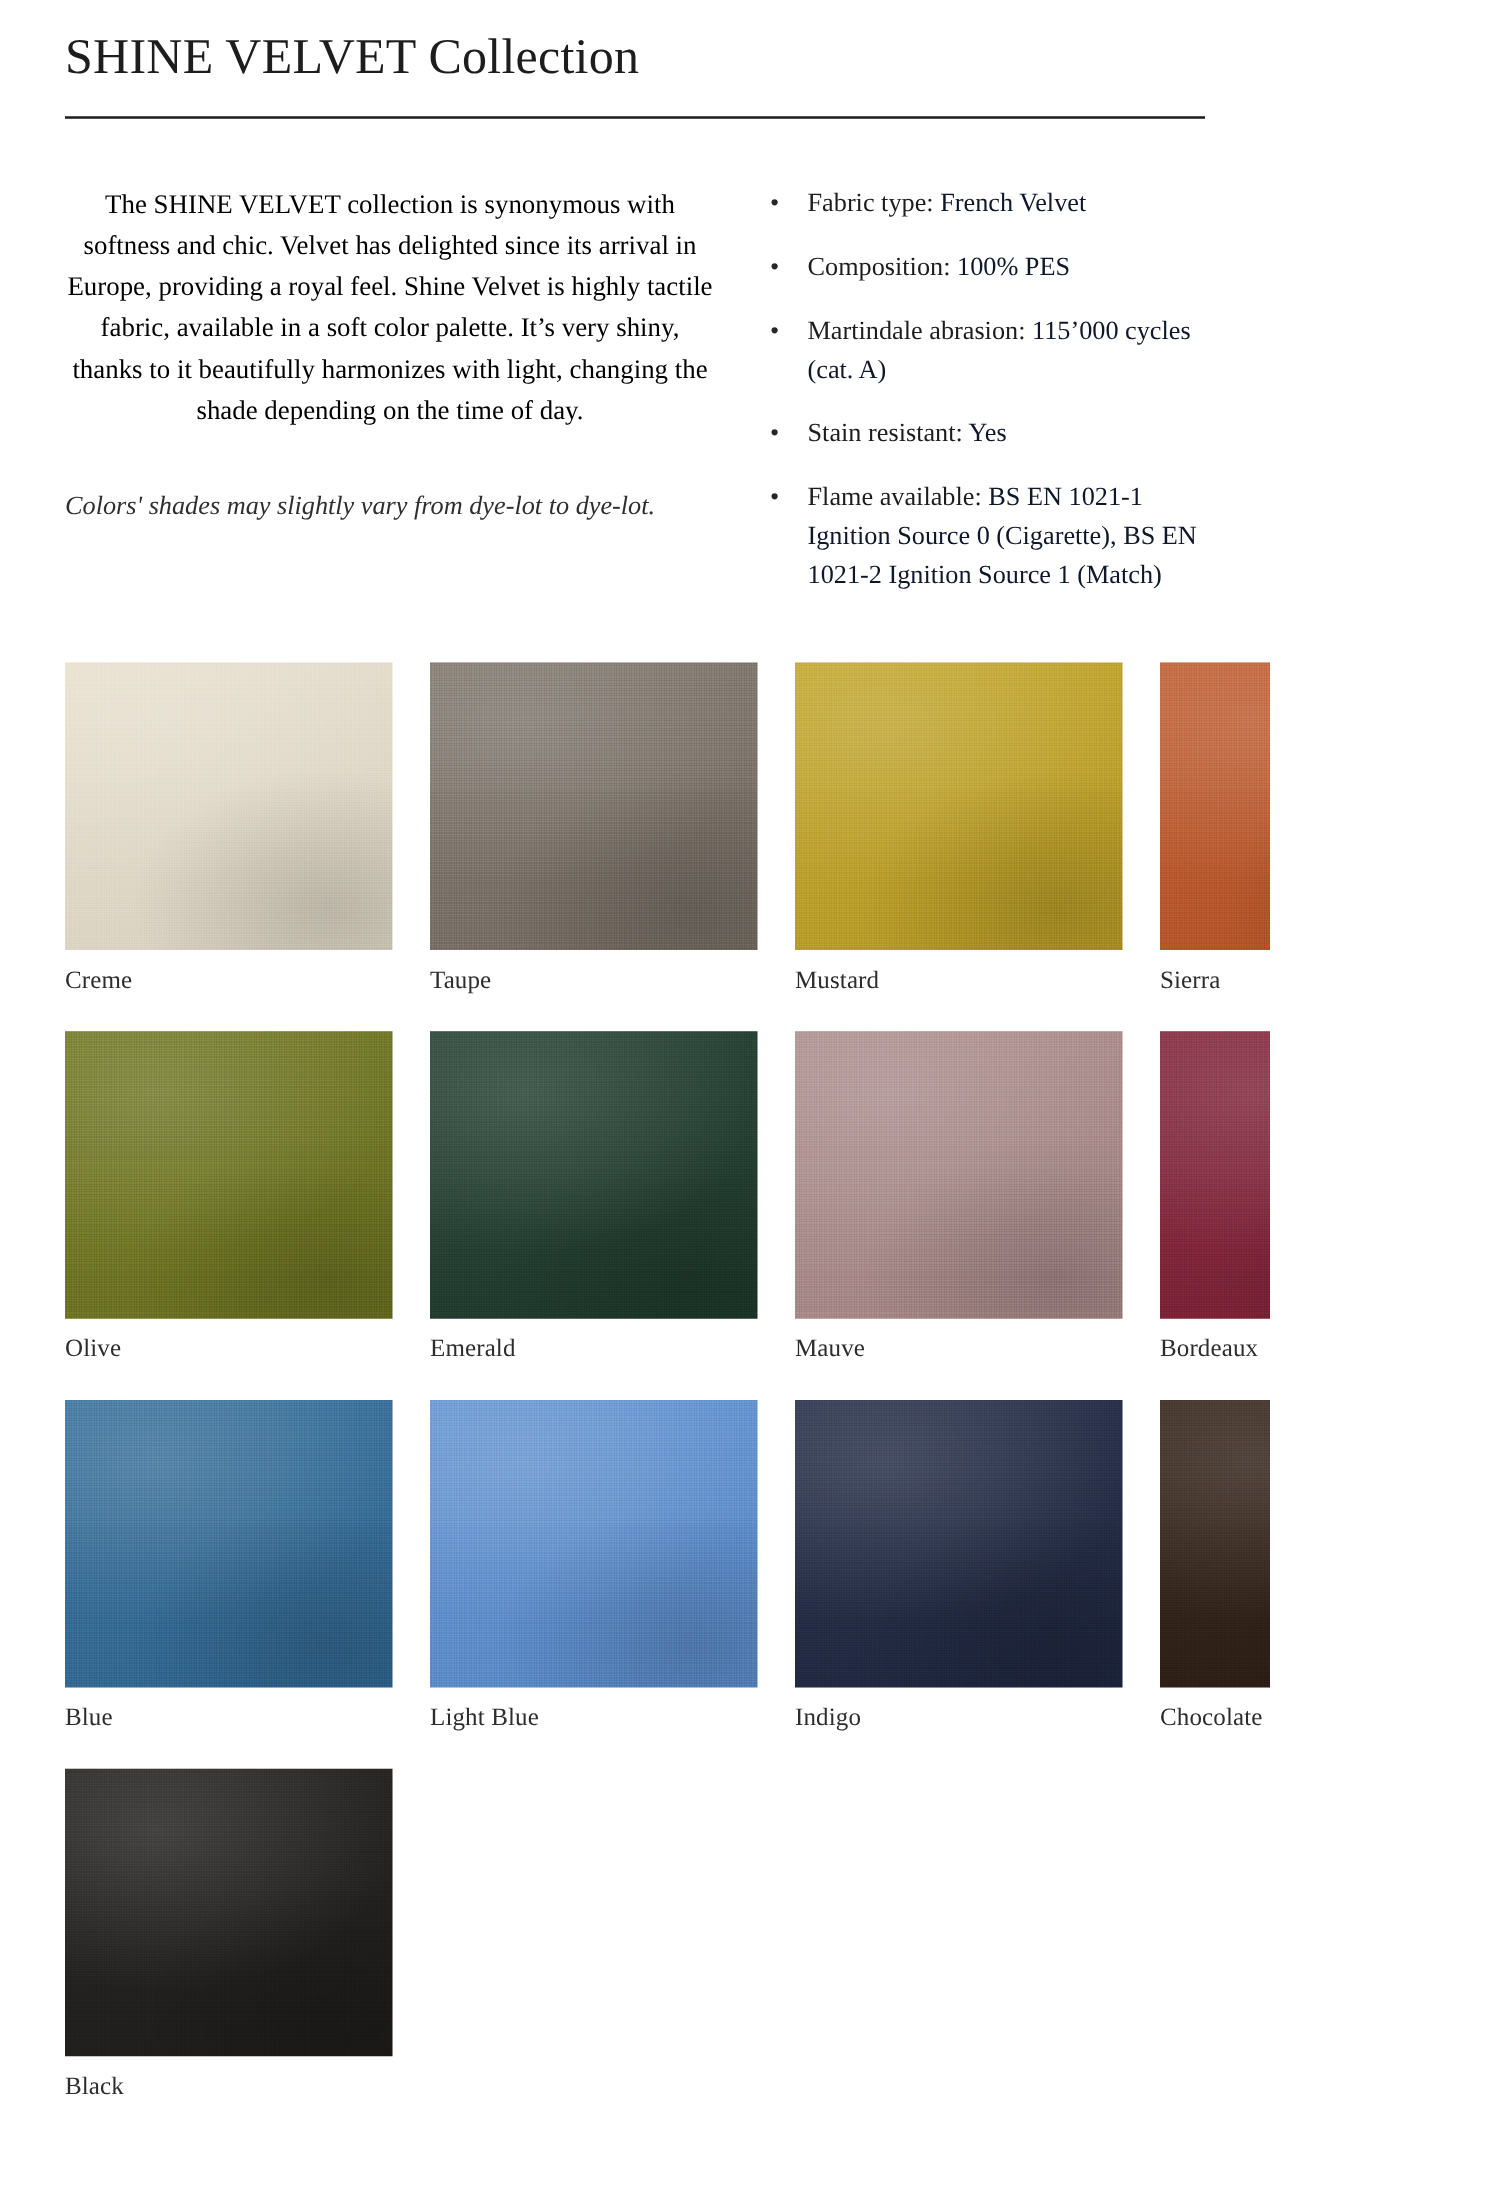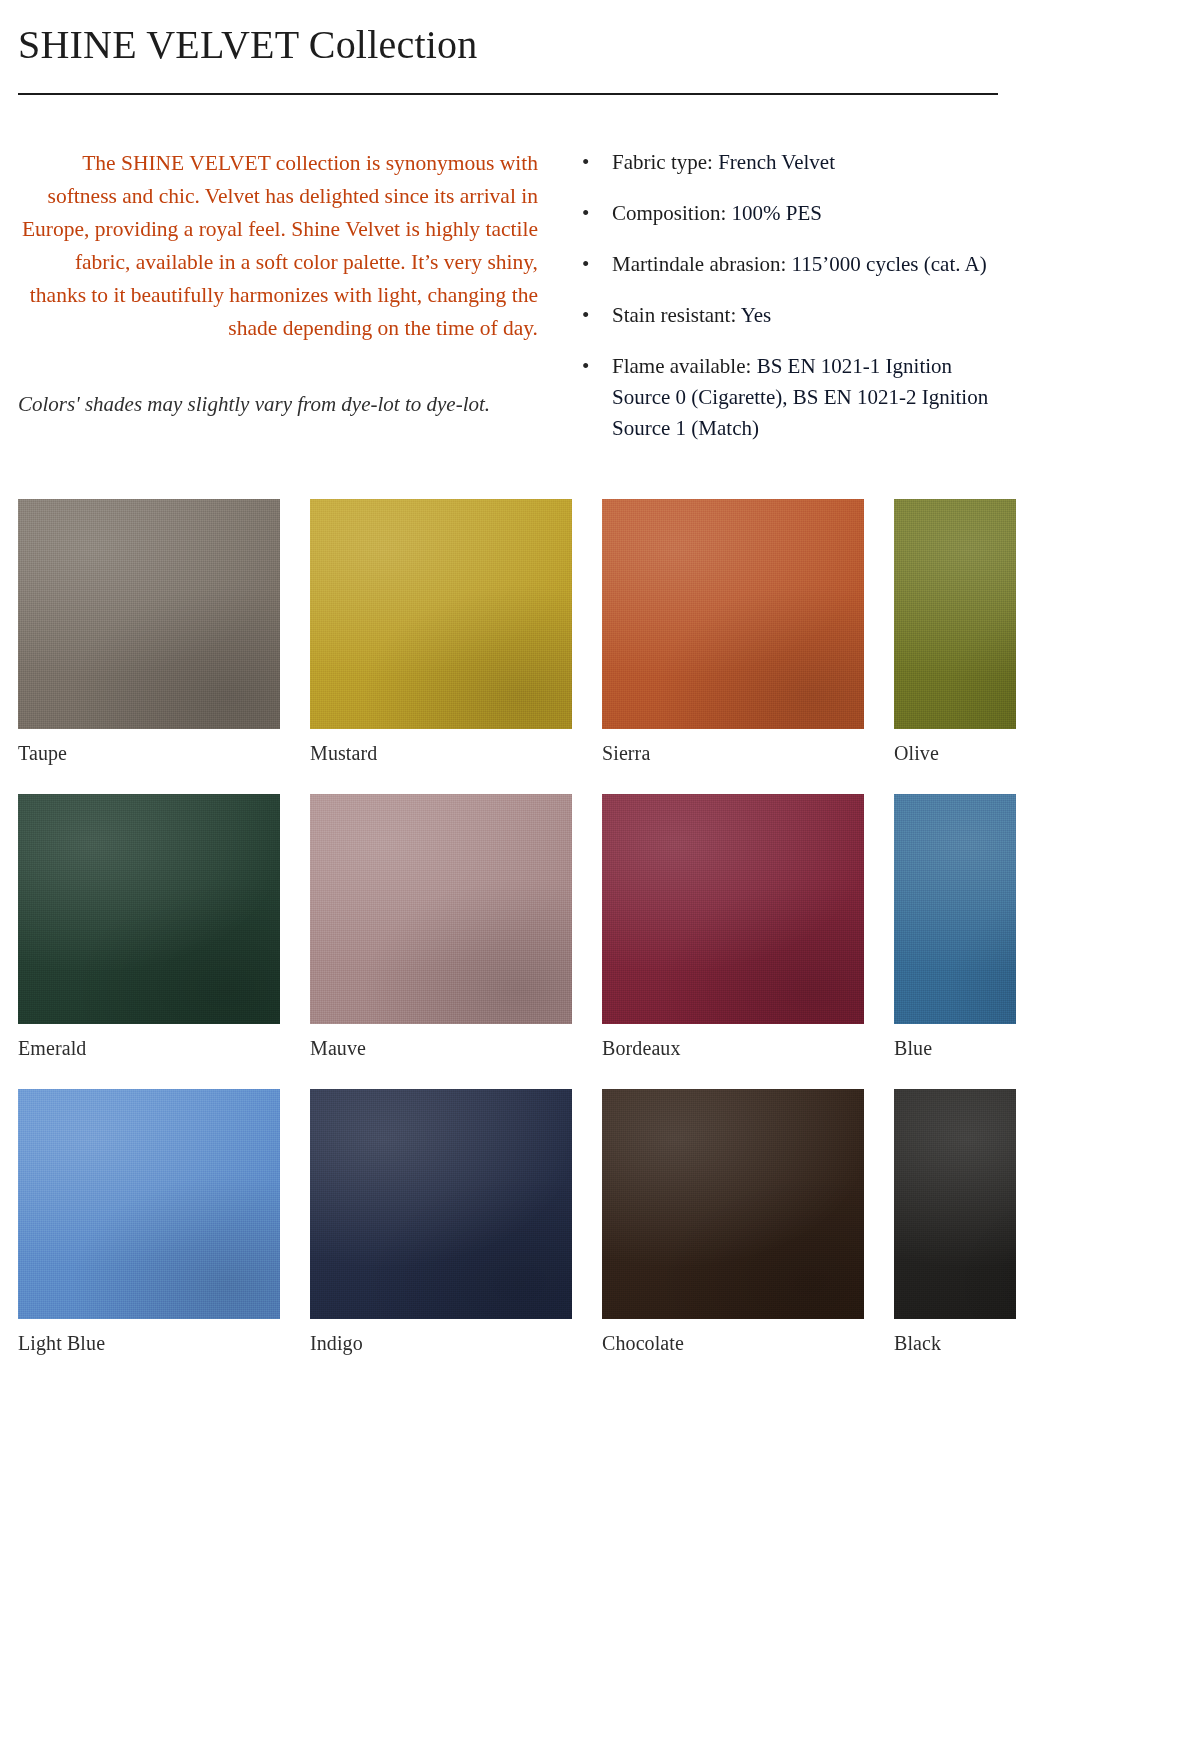--- a/index.html
+++ b/index.html
@@ -12,21 +12,21 @@
     height: 1762px;
     font-family: "Liberation Serif", "DejaVu Serif", serif;
     color: #2b2b2b;
     -webkit-font-smoothing: antialiased;
   }
   .page {
     position: relative;
     width: 1016px;
     height: 1762px;
     box-sizing: border-box;
-    padding: 0 18px;
+    padding: 0 52px;
     overflow: hidden;
   }
 
   
   .page-title {
     font-family: "Liberation Serif", "DejaVu Serif", serif;
     font-size: 40px;
     font-weight: 400;
     letter-spacing: 0.2px;
     color: #1d1d1d;
@@ -54,23 +54,23 @@
     box-sizing: border-box;
   }
   .intro-right {
     flex: 1 1 auto;
     padding-left: 16px;
     box-sizing: border-box;
   }
   .body-copy {
     font-size: 21.5px;
     line-height: 33px;
-    color: #c2410c;
-    margin: 0;
-    text-align: right;
+    color: #000000;
+    margin: 0;
+    text-align: center;
   }
   .note-copy {
     font-size: 21px;
     line-height: 31px;
     font-style: italic;
     color: #2f2f2f;
     margin: 44px 0 0 0;
   }
 
   .spec-list {
@@ -168,20 +168,27 @@
           <li class="spec-item"><span class="bullet">•</span><span class="spec-label">Martindale abrasion:</span> <span class="spec-value">115’000 cycles (cat. A)</span></li>
           <li class="spec-item"><span class="bullet">•</span><span class="spec-label">Stain resistant:</span> <span class="spec-value">Yes</span></li>
           <li class="spec-item"><span class="bullet">•</span><span class="spec-label">Flame available:</span> <span class="spec-value">BS EN 1021-1 Ignition Source 0 (Cigarette), BS EN 1021-2 Ignition Source 1 (Match)</span></li>
         </ul>
     </div>
 
   </div>
 
   <div class="swatch-grid">
       <div class="swatch-cell">
+        <div class="swatch-chip" style="background-color: rgb(231, 223, 205);">
+          <div class="sheen"></div>
+          <div class="weave"></div>
+        </div>
+        <div class="swatch-label">Creme</div>
+      </div>
+      <div class="swatch-cell">
         <div class="swatch-chip" style="background-color: rgb(122, 113, 103);">
           <div class="sheen"></div>
           <div class="weave"></div>
         </div>
         <div class="swatch-label">Taupe</div>
       </div>
       <div class="swatch-cell">
         <div class="swatch-chip" style="background-color: rgb(192, 162, 39);">
           <div class="sheen"></div>
           <div class="weave"></div>

